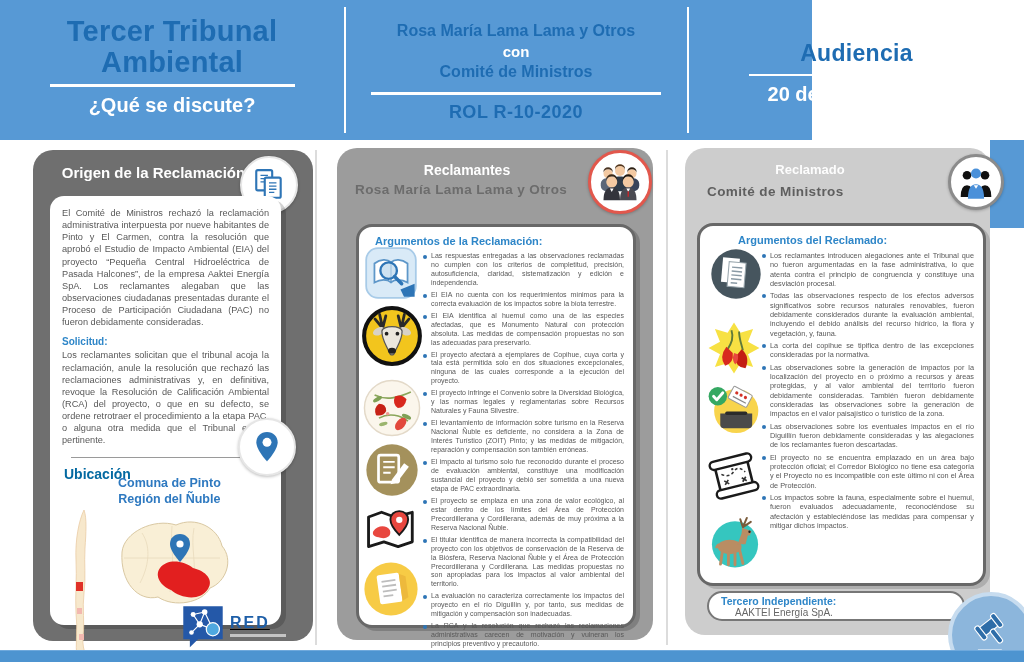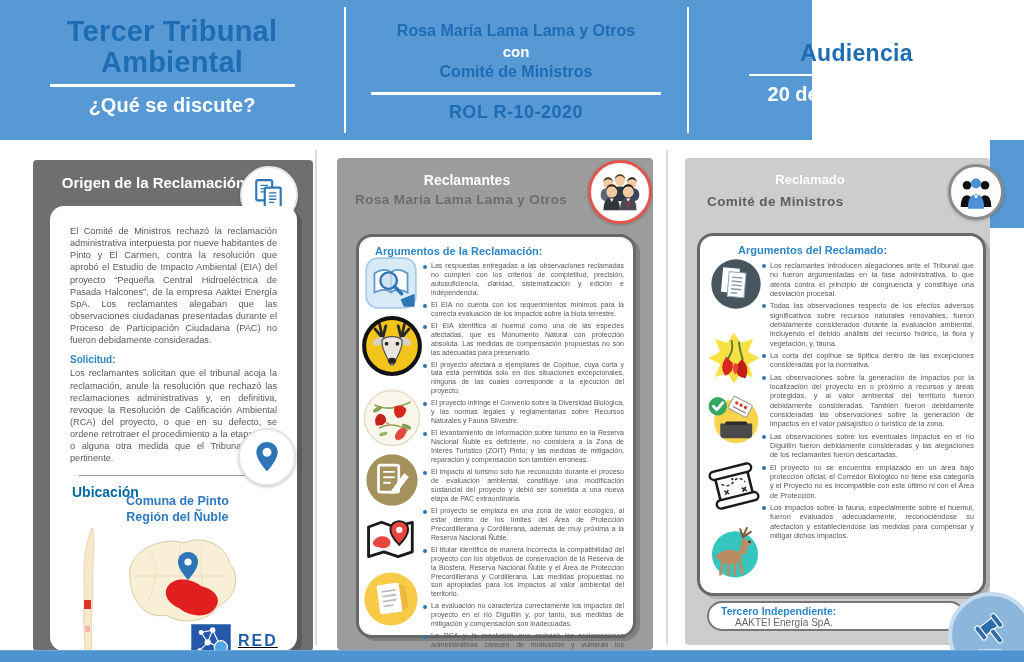--- a/index.html
+++ b/index.html
@@ -18,29 +18,29 @@
   .hdr-rol{font-size:18px;font-weight:800;color:#1E6CB2;letter-spacing:.5px;}
   .hdr-aud{font-size:23px;font-weight:800;color:#1E6CB2;letter-spacing:.3px;}
   .hdr-date{font-size:20px;font-weight:800;color:#ffffff;}
   .hdr-time{font-size:13px;font-weight:800;color:#ffffff;margin-top:2px;}
   #blue-tab{position:absolute;left:990px;top:140px;width:34px;height:88px;background:#5799D5;}
 
   .body-vline{position:absolute;top:150px;height:495px;width:2px;background:#DCDCDC;}
   #bottom-bar{position:absolute;left:0;top:650px;width:1024px;height:12px;background:#4D94D0;border-top:1px solid #6FA9DC;}
 
   
-  .card{position:absolute;border-radius:4px;margin-top:10px;}
+  .card{position:absolute;border-radius:20px;}
   .panel{position:absolute;background:#ffffff;border-radius:14px;}
   .circle-badge{position:absolute;border-radius:50%;background:#ffffff;display:flex;align-items:center;justify-content:center;box-shadow:0 1px 3px rgba(0,0,0,.25);}
   .label-blue{color:#2E86C8;font-weight:800;}
 
   
   #origin-card{left:33px;top:150px;width:280px;height:491px;background:#6F6F6F;}
   #origin-title{position:absolute;left:18px;top:14px;width:205px;text-align:center;color:#fff;font-weight:800;font-size:15px;}
-  #origin-panel{left:17px;top:46px;width:231px;height:429px;box-shadow:5px 4px 0 rgba(0,0,0,.18);padding:8px;}
+  #origin-panel{left:17px;top:46px;width:231px;height:429px;box-shadow:5px 4px 0 rgba(0,0,0,.18);padding:0;}
   .origin-inner{padding:11px 12px 0 12px;}
   .body-text{margin:0;font-size:9.2px;line-height:1.32;color:#585858;text-align:justify;}
   #origin-panel .label-blue{font-size:10px;margin:8px 0 2px;}
   .hdivider{width:190px;height:1px;background:#9a9a9a;margin:10px auto 8px;}
   .ubic-row{position:relative;height:42px;}
   .ubic-label{position:absolute;left:2px;top:0;font-size:14px;font-weight:800;color:#0369a1;}
   .ubic-lines{position:absolute;left:56px;top:9px;font-size:12.5px;font-weight:800;color:#2E79C0;line-height:1.3;text-align:center;}
   .map-wrap{position:relative;height:168px;}
   .red-logo{position:absolute;left:118px;top:95px;display:flex;align-items:center;}
   .red-text{margin-left:4px;text-decoration:underline;}

